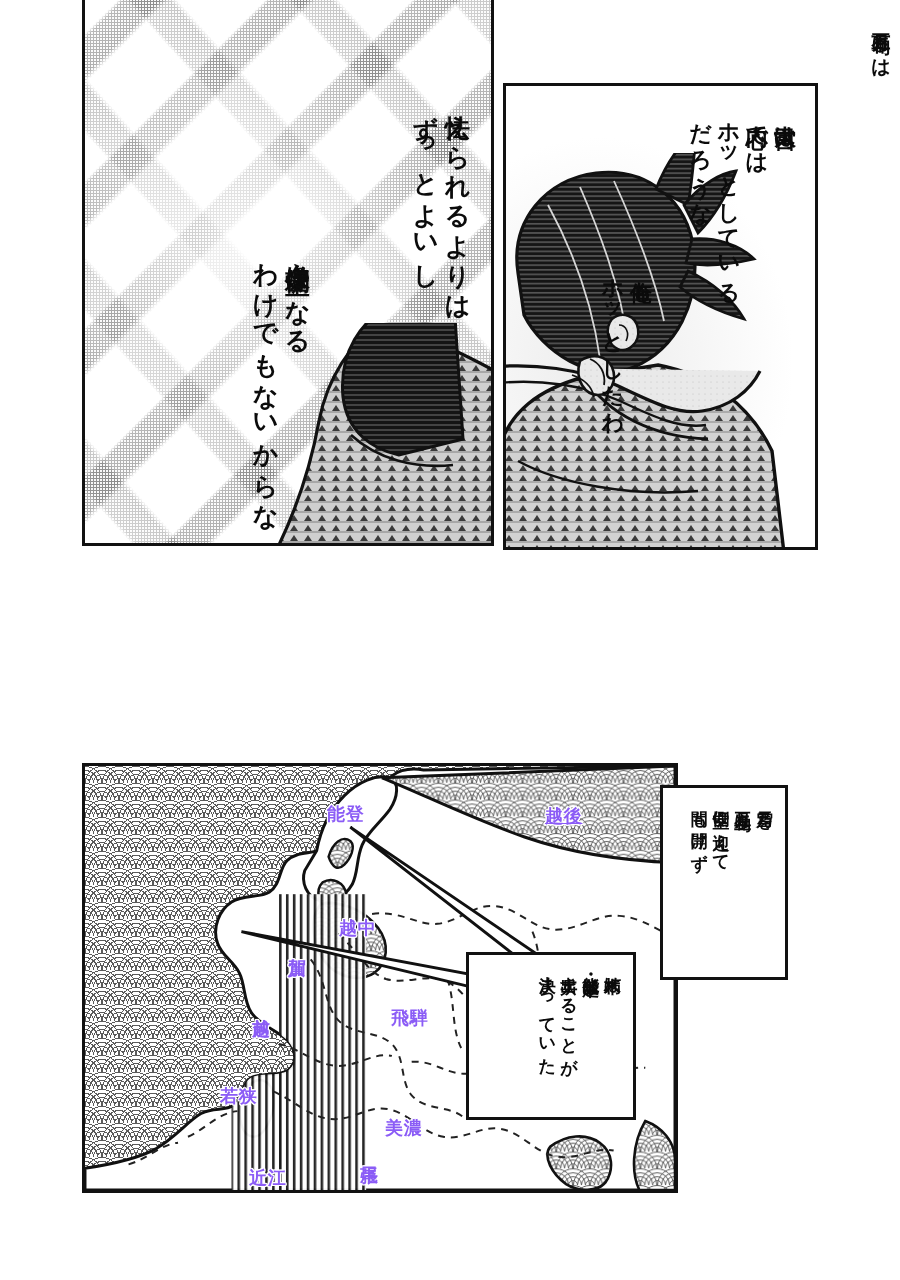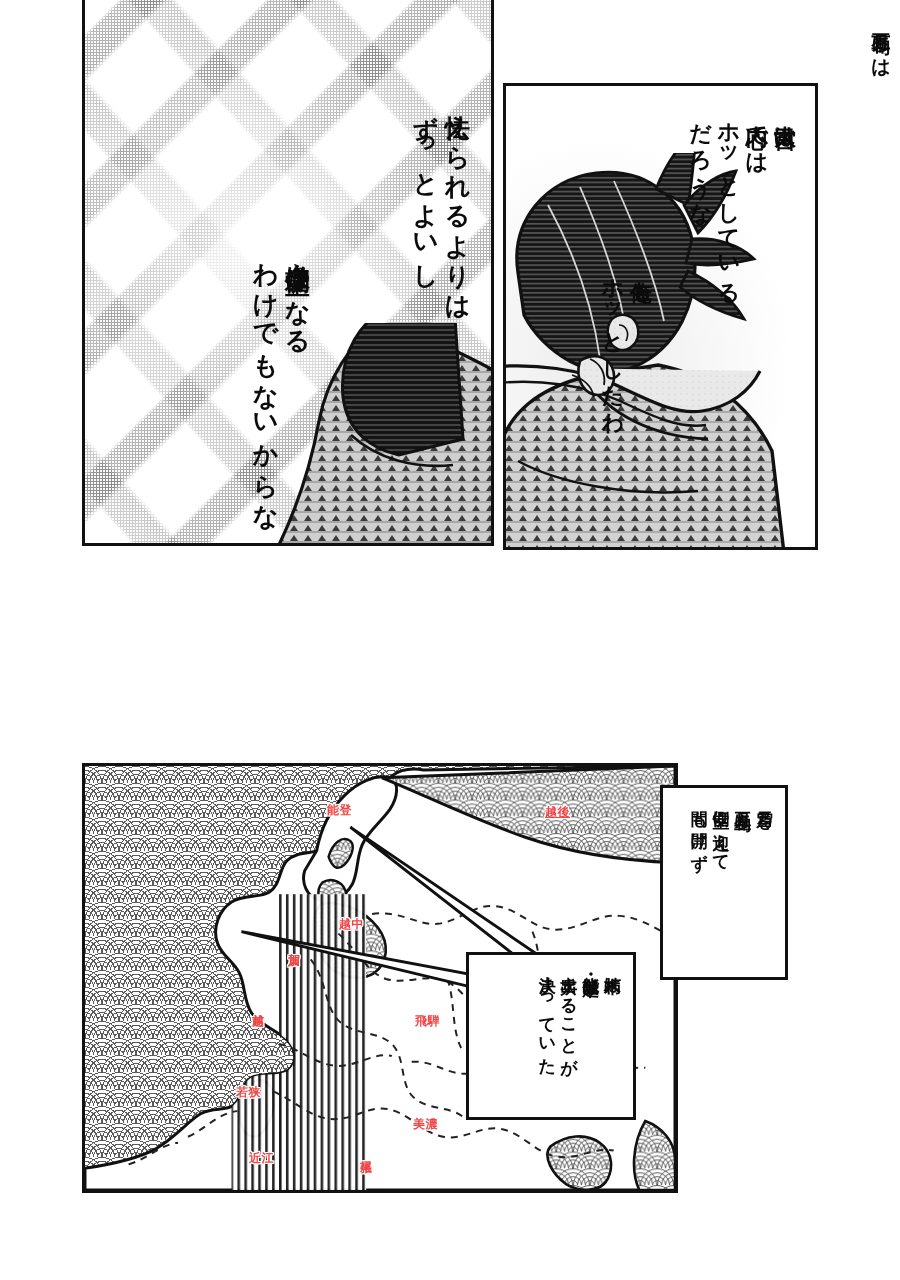--- a/index.html
+++ b/index.html
@@ -83,23 +83,23 @@
       radial-gradient(circle at 0% 100%, transparent 0, transparent 4px, #5a5a5a 4px, #5a5a5a 5px, transparent 5px, transparent 8px, #5a5a5a 8px, #5a5a5a 9px, transparent 9px, transparent 12px, #5a5a5a 12px, #5a5a5a 13px, transparent 13px, transparent 16px, #5a5a5a 16px, #5a5a5a 17px, transparent 17px),
       radial-gradient(circle at 100% 100%, transparent 0, transparent 4px, #5a5a5a 4px, #5a5a5a 5px, transparent 5px, transparent 8px, #5a5a5a 8px, #5a5a5a 9px, transparent 9px, transparent 12px, #5a5a5a 12px, #5a5a5a 13px, transparent 13px, transparent 16px, #5a5a5a 16px, #5a5a5a 17px, transparent 17px);
     background-size:34px 17px;
     background-position:0 0, 0 0, 0 0;
   }
 
   .prov-label{
     position:absolute;
     writing-mode:horizontal-tb;
     font-weight:900;
-    color:#ef4444;
+    color:#8b5cf6;
     font-family:"DejaVu Sans","Liberation Sans",sans-serif;
-    font-size:12px;
+    font-size:18px;
     letter-spacing:0.04em;
     text-shadow:
       -1.2px 0 #fff, 1.2px 0 #fff, 0 -1.2px #fff, 0 1.2px #fff,
       -1px -1px #fff, 1px -1px #fff, -1px 1px #fff, 1px 1px #fff;
     white-space:nowrap;
   }
   .prov-label.v{writing-mode:vertical-rl;text-orientation:upright;}
 
   
   .callout{
@@ -318,25 +318,25 @@
         <path d="M268 62 L470 200 L452 206 Z"></path>
         <path d="M158 168 L404 214 L398 226 Z"></path>
       </g>
     </svg>
 
     <div class="prov-label" style="left:242px;top:36px;">能登</div>
     <div class="prov-label" style="left:460px;top:38px;text-decoration:underline;">越後</div>
     <div class="prov-label" style="left:254px;top:150px;">越中</div>
     <div class="prov-label v" style="left:200px;top:178px;">加賀</div>
     <div class="prov-label v" style="left:164px;top:238px;">越前</div>
-    <div class="prov-label" style="left:306px;top:247px;margin-left:24px;">飛騨</div>
-    <div class="prov-label" style="left:114px;top:318px;padding-left:37px;">若狭</div>
-    <div class="prov-label" style="left:328px;top:350px;">美濃</div>
+    <div class="prov-label" style="left:306px;top:240px;">飛騨</div>
+    <div class="prov-label" style="left:98px;top:318px;padding-left:37px;">若狭</div>
+    <div class="prov-label" style="left:300px;top:350px;">美濃</div>
     <div class="prov-label v" style="left:272px;top:386px;">尾張</div>
-    <div class="prov-label" style="left:164px;top:384px;text-align:right;">近江</div>
+    <div class="prov-label" style="left:164px;top:400px;text-align:right;">近江</div>
   </div>
 
   <div class="callout" id="callout-top">
     <div class="vtext">雪乃を
 五月上旬に
 側室に迎えて
 間も開けず</div>
   </div>
 
   <div id="callout-mid">

